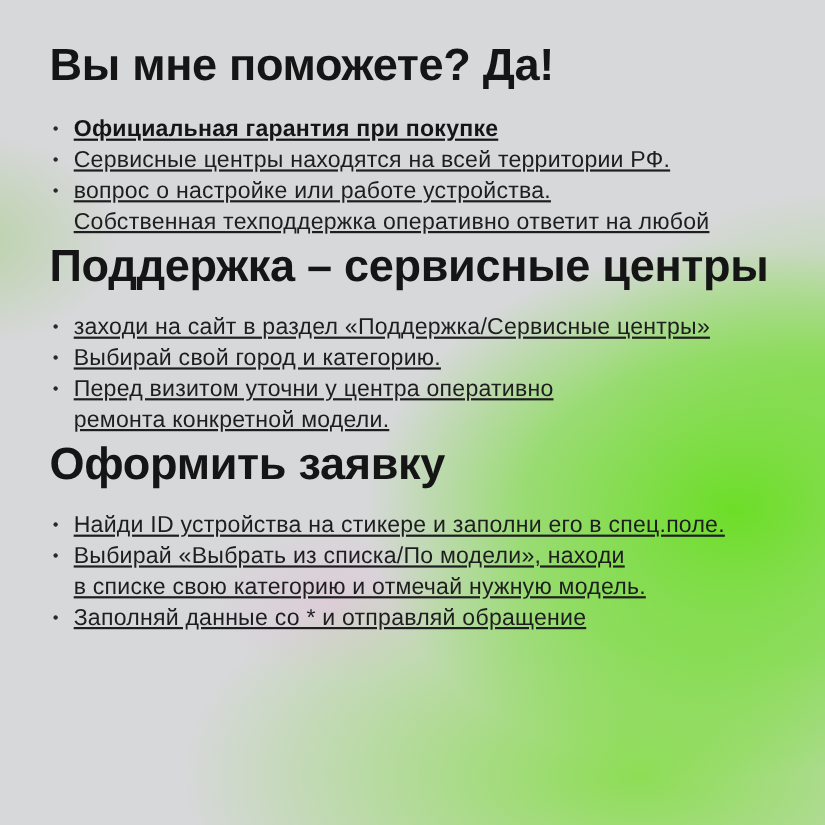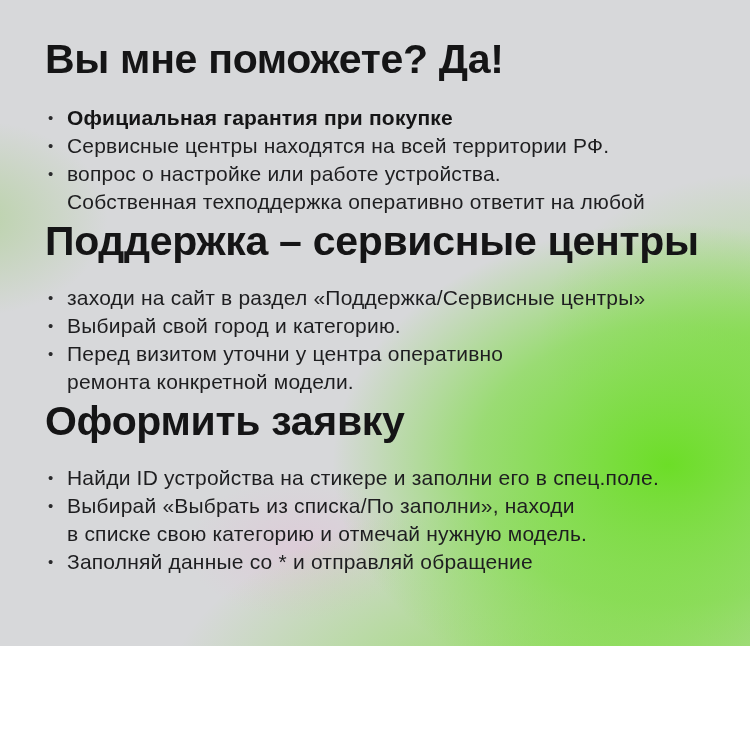--- a/index.html
+++ b/index.html
@@ -3,21 +3,21 @@
 <meta charset="utf-8">
 <style>
   html, body { margin: 0; padding: 0; }
   body {
     width: 750px; height: 750px;
     font-family: "Liberation Sans", "DejaVu Sans", sans-serif;
     overflow: hidden;
   }
   .slide {
     position: relative;
-    width: 750px; height: 646px;
+    width: 750px; height: 750px;
     box-sizing: border-box;
     padding: 34px 38px 0 45px;
     
     background:
       radial-gradient(ellipse 430px 310px at 668px 465px, rgba(104,222,32,0.96) 0%, rgba(104,222,32,0.55) 45%, rgba(104,222,32,0) 78%),
       radial-gradient(ellipse 520px 270px at 580px 705px, rgba(128,222,62,0.85) 0%, rgba(128,222,62,0) 80%),
       radial-gradient(ellipse 300px 210px at 765px 330px, rgba(140,220,85,0.55) 0%, rgba(140,220,85,0) 75%),
       radial-gradient(ellipse 150px 95px at 300px 548px, rgba(226,192,214,0.50) 0%, rgba(226,192,214,0) 75%),
       radial-gradient(ellipse 170px 125px at -25px 218px, rgba(162,206,128,0.55) 0%, rgba(162,206,128,0) 78%),
       #D7D8DA;
@@ -44,21 +44,21 @@
   li { display: flex; align-items: flex-start; }
   .marker {
     flex: 0 0 22px;
     font-size: 15px;
     line-height: 28px;
     color: #2A2A2C;
     padding-left: 3px;
     box-sizing: border-box;
   }
   .bullet-text { flex: 1 1 auto; }
-  .bullet-text span { display: block; }
+  .bullet-text span { display: block; text-decoration: underline; }
   li.bold .bullet-text { font-weight: 700; color: #151516; }
 </style>
 </head>
 <body>
 
 <div class="slide">
 
   <section class="sec1">
     <h1>Вы мне поможете? Да!</h1>
     <ul>
@@ -114,21 +114,21 @@
     <ul>
       <li>
         <span class="marker">•</span>
         <div class="bullet-text">
           <span>Найди ID устройства на стикере и заполни его в спец.поле.</span>
         </div>
       </li>
       <li>
         <span class="marker">•</span>
         <div class="bullet-text">
-          <span>Выбирай «Выбрать из списка/По заполни», находи</span>
+          <span>Выбирай «Выбрать из списка/По модели», находи</span>
           <span>в списке свою категорию и отмечай нужную модель.</span>
         </div>
       </li>
       <li>
         <span class="marker">•</span>
         <div class="bullet-text">
           <span>Заполняй данные со * и отправляй обращение</span>
         </div>
       </li>
     </ul>

